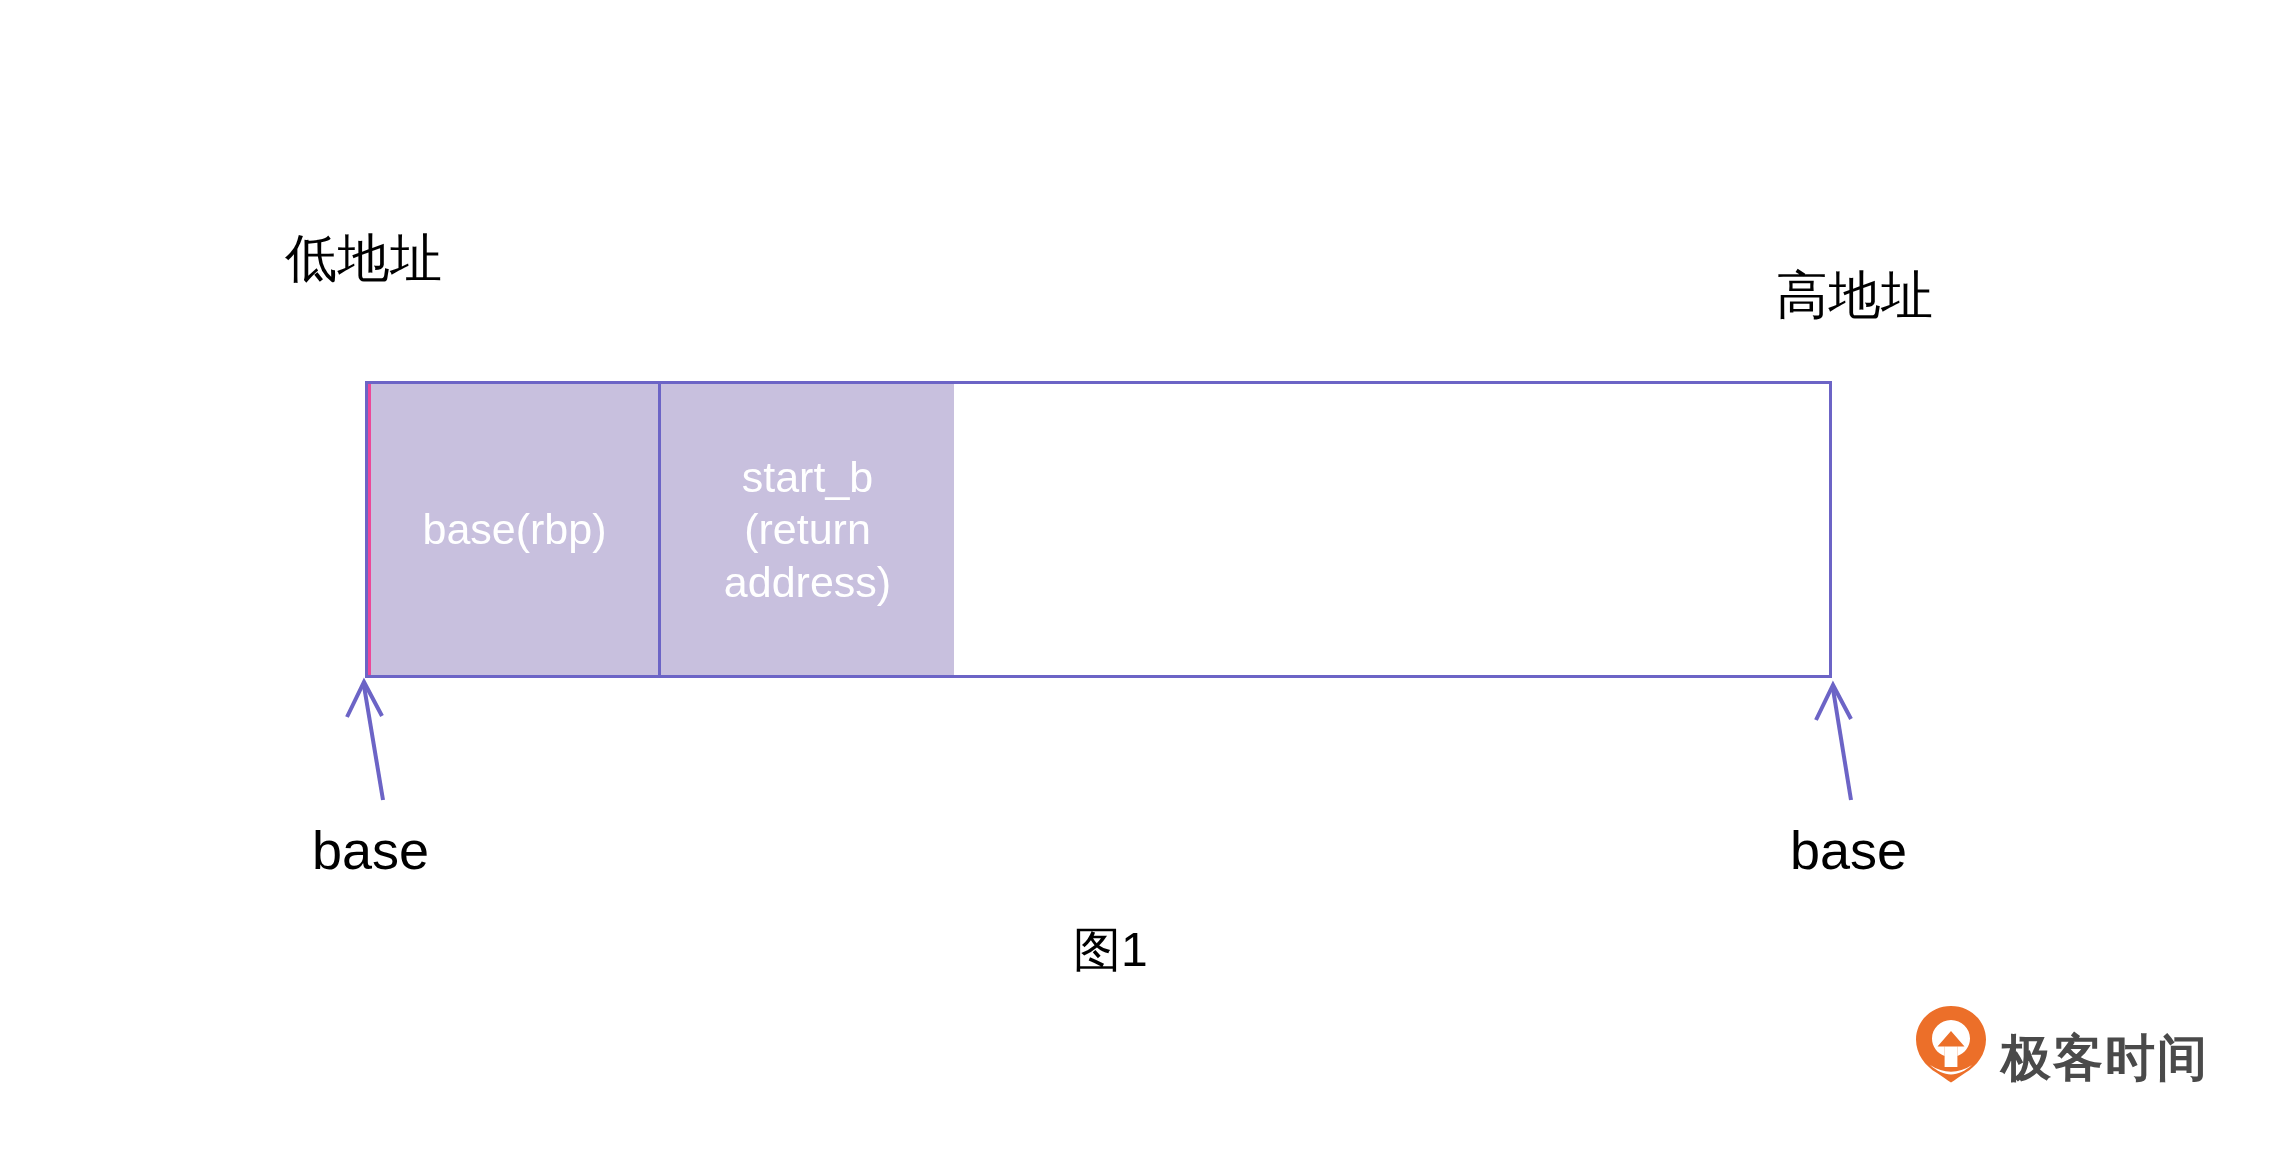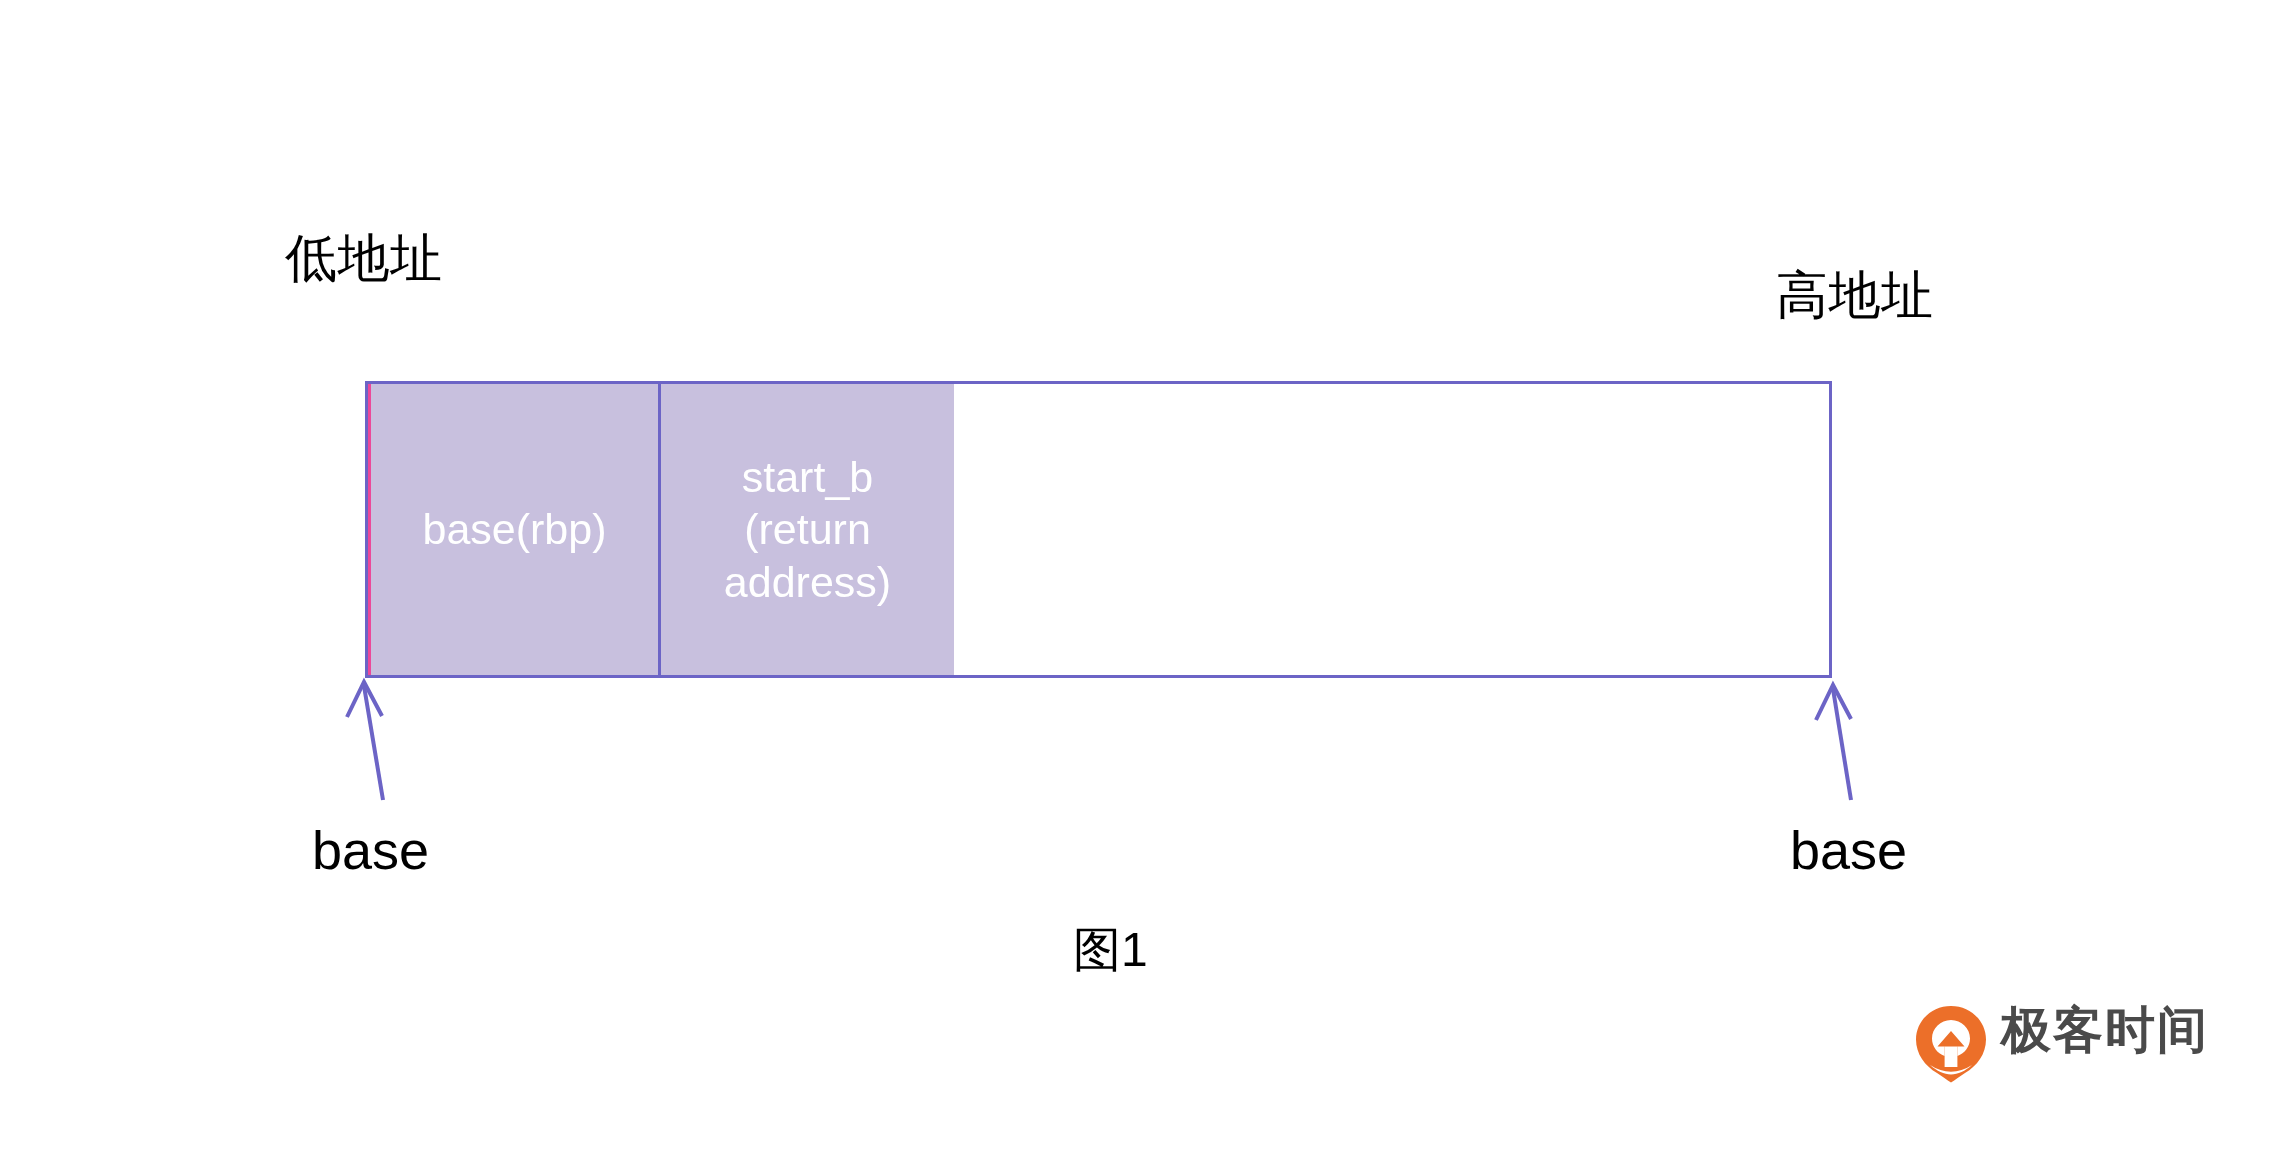--- a/index.html
+++ b/index.html
@@ -119,21 +119,21 @@
     margin-top: 24px;
   }
 
   
   .brand {
     position: absolute;
     left: 1915px;
     top: 1005px;
     display: flex;
     flex-direction: row;
-    align-items: flex-start;
+    align-items: flex-end;
     gap: 14px;
   }
   .brand-mark {
     width: 72px;
     height: 78px;
     flex: 0 0 auto;
   }
   .brand-name {
     font-size: 50px;
     line-height: 1;

